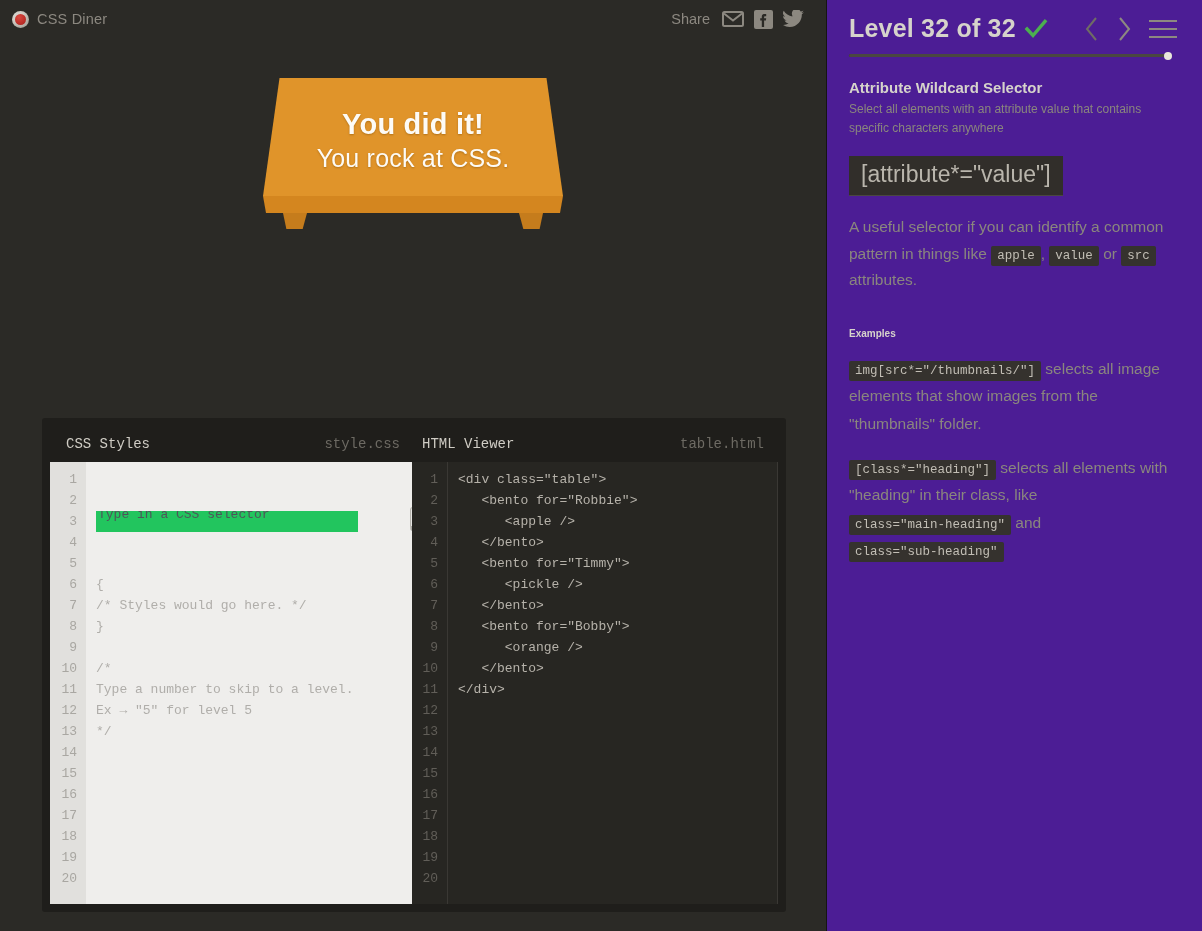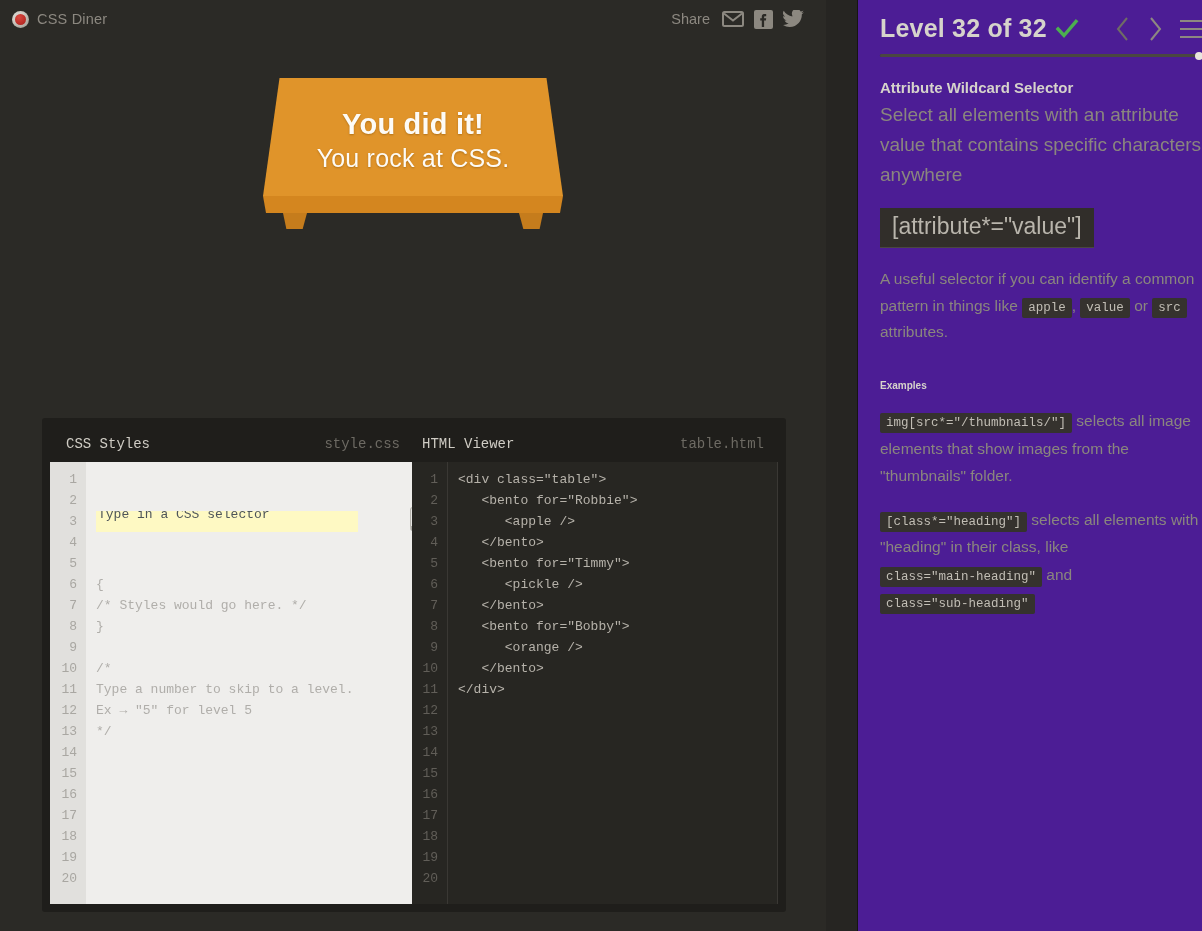--- a/index.html
+++ b/index.html
@@ -2,21 +2,21 @@
 <html><head>
 <meta charset="utf-8">
 <style>
   * { box-sizing: border-box; margin: 0; padding: 0; }
   html, body {
     width: 1202px; height: 931px;
     background: #262522;
     font-family: "Liberation Sans", sans-serif;
     overflow: hidden;
   }
-  .app { display: flex; width: 994px; height: 931px; gap: 31px; }
+  .app { display: flex; width: 994px; height: 931px; }
 
   
   .main {
     width: 826px; height: 931px;
     background: #2b2a26;
     position: relative;
     flex: 0 0 826px;
   }
   .topbar {
     height: 38px;
@@ -148,21 +148,21 @@
   }
   .pane.css .code { color: #b0aeaa; }
   .pane.html .code { color: #b6b2aa; }
 
   .sel-input-row {
     position: relative; height: 21px;
     display: flex; align-items: center;
   }
   .sel-input {
     width: 262px; height: 21px;
-    background: #fef9c3;
+    background: #22c55e;
     border: none; outline: none;
     font-family: "Liberation Mono", monospace;
     font-size: 13px; color: #4b5257;
     padding: 0 2px 15px 2px;
     line-height: 21px;
     caret-color: #2b6b8f;
   }
   .sel-input::placeholder { color: #4e555a; opacity: 1; }
   .enter-btn {
     position: absolute; left: 314px; top: -4px;
@@ -206,21 +206,21 @@
     width: 8px; height: 8px; border-radius: 50%;
     background: #e9e6de;
   }
 
   .side-body { padding: 22px 2px 0 6px; }
   .sec-title {
     color: #d6d3cb; font-size: 15px; font-weight: 700;
     margin-bottom: 4px;
   }
   .sec-text {
-    color: #8a867e; font-size: 19px; line-height: 1.58;
+    color: #8a867e; font-size: 12px; line-height: 1.58;
   }
   .syntax-box {
     display: inline-block;
     margin: 18px 0 0 0;
     background: #312e2a;
     color: #b9b5ac;
     font-size: 23px;
     padding: 5px 12px 7px;
     border-bottom: 1px solid #474views;
     border-bottom: 1px solid #4a4741;

